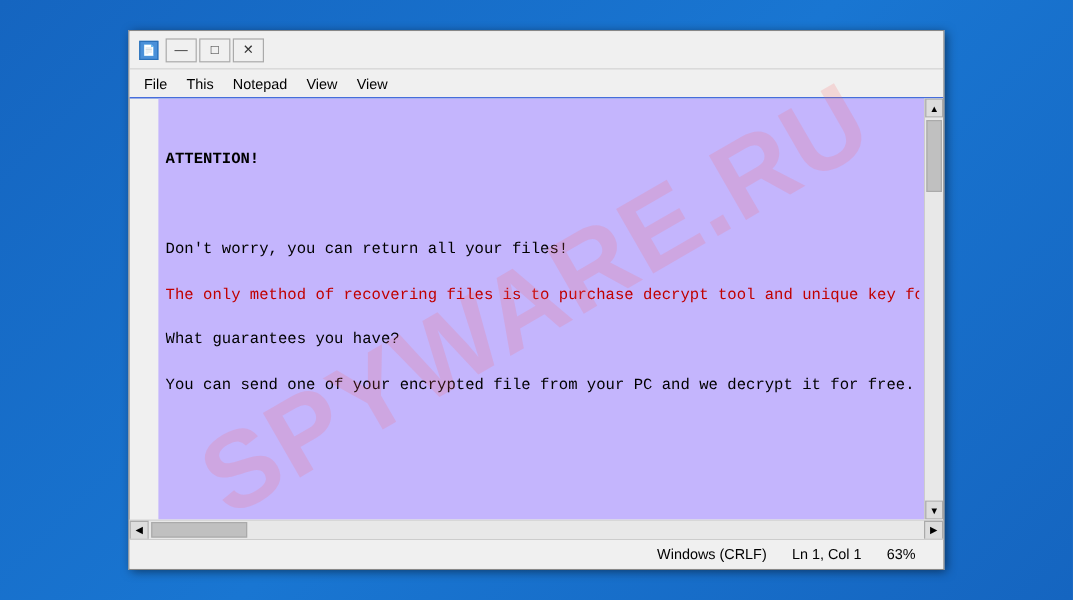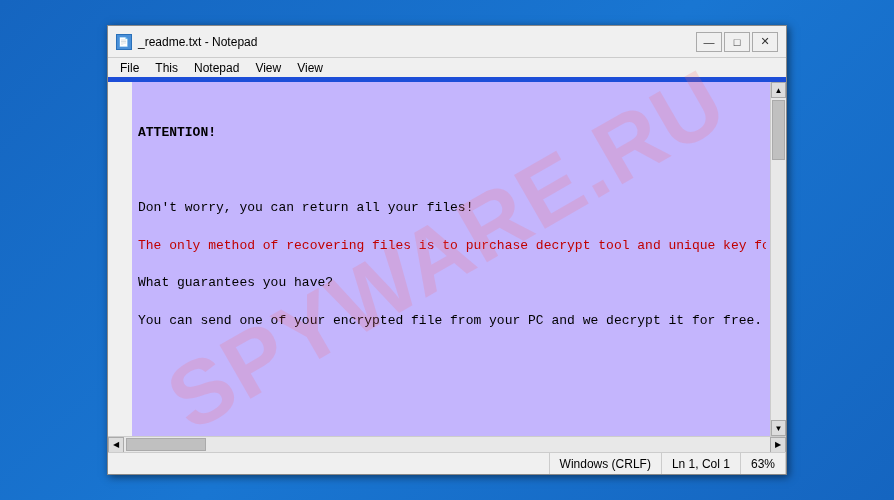--- a/index.html
+++ b/index.html
@@ -95,21 +95,21 @@
       align-items: center;
       justify-content: center;
       font-size: 11px;
       cursor: pointer;
       color: #333;
     }
 
     
     .menu-bar {
       background: #f0f0f0;
-      border-bottom: 5px solid #1d4ed8;
+      border-bottom: 1px solid #1d4ed8;
       display: flex;
       align-items: center;
       padding: 2px 4px;
       height: 24px;
       gap: 0;
     }
 
     .menu-item {
       padding: 2px 8px;
       font-size: 12px;
@@ -193,21 +193,21 @@
       border: 1px solid #aaa;
     }
 
     
     .status-bar {
       background: #f0f0f0;
       border-top: 1px solid #ccc;
       height: 22px;
       display: flex;
       align-items: center;
-      padding: 0;
+      padding: 12px;
     }
 
     .status-section {
       padding: 0 10px;
       font-size: 12px;
       color: #000;
       border-right: 1px solid #ccc;
       height: 100%;
       display: flex;
       align-items: center;
@@ -262,21 +262,20 @@
 <div class="desktop-bg"></div>
 
 <div class="watermark">SPYWARE.RU</div>
 
 <div class="window">
 
   <div class="title-bar">
     <div class="title-bar-icon">
       <span>📄</span>
     </div>
-    <span class="title-bar-text">_readme.txt - Notepad</span>
     <div class="title-bar-buttons">
       <div class="tb-btn">—</div>
       <div class="tb-btn">□</div>
       <div class="tb-btn close">✕</div>
     </div>
   </div>
 
   <div class="menu-bar">
     <div class="menu-item">File</div>
     <div class="menu-item">This</div>

